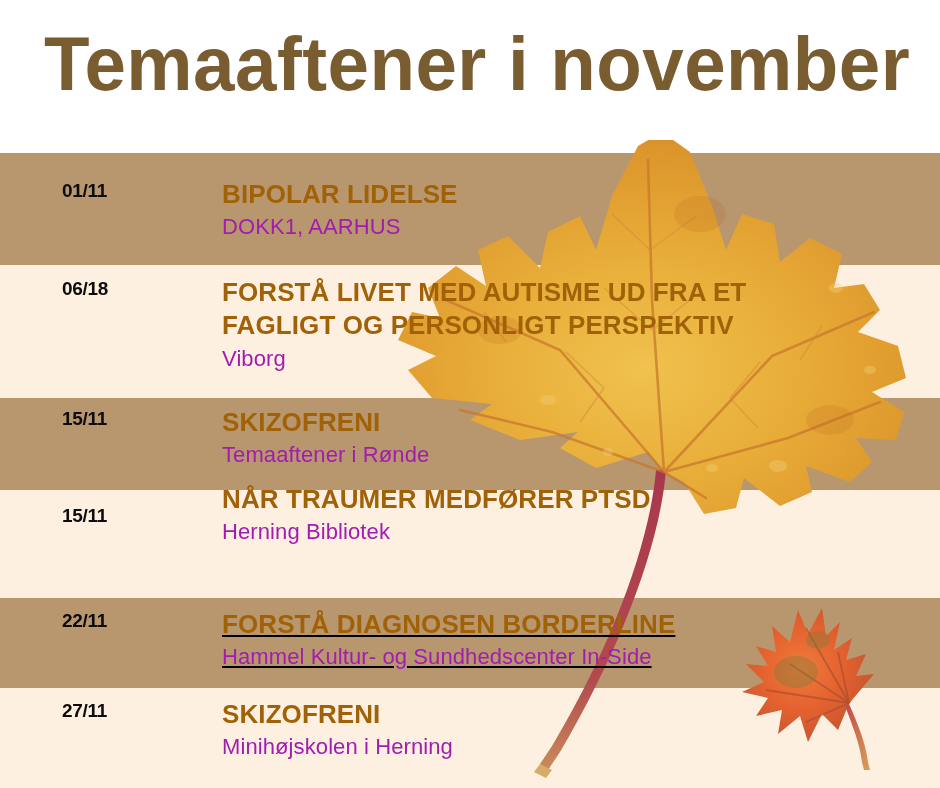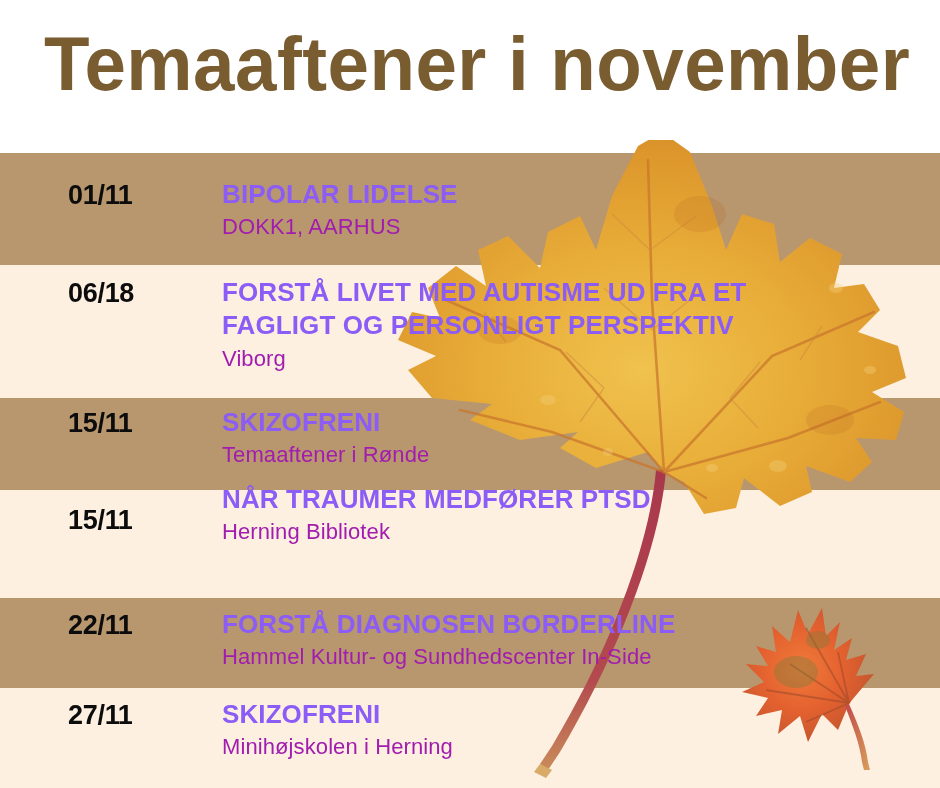--- a/index.html
+++ b/index.html
@@ -76,37 +76,37 @@
   .rows {
     position: absolute;
     left: 0;
     top: 0;
     width: 940px;
     height: 788px;
     z-index: 4;
   }
   .row-date {
     position: absolute;
-    left: 68px;
+    left: 62px;
     width: 150px;
-    font-size: 27px;
+    font-size: 19px;
     font-weight: bold;
     color: #0c0c0c;
     letter-spacing: -0.3px;
     white-space: nowrap;
   }
   .row-body {
     position: absolute;
     left: 222px;
     right: 8px;
   }
   .row-title {
     font-size: 26px;
     font-weight: bold;
-    color: #8b5cf6;
+    color: #a16207;
     letter-spacing: 0.1px;
     line-height: 1.28;
     white-space: pre-line;
     text-transform: uppercase;
   }
   .row-venue {
     font-size: 22px;
     font-weight: normal;
     color: #a21caf;
     letter-spacing: 0.1px;
@@ -248,21 +248,21 @@
       <div class="row-body" style="top: 406px;">
         <div class="row-title">SKIZOFRENI</div>
         <div class="row-venue">Temaaftener i Rønde</div>
       </div>
       <div class="row-date" style="top: 505px;">15/11</div>
       <div class="row-body" style="top: 483px;">
         <div class="row-title">NÅR TRAUMER MEDFØRER PTSD</div>
         <div class="row-venue">Herning Bibliotek</div>
       </div>
       <div class="row-date" style="top: 610px;">22/11</div>
-      <div class="row-body" style="top: 608px;">
+      <div class="row-body" style="top: 608px; text-decoration: underline;">
         <div class="row-title">FORSTÅ DIAGNOSEN BORDERLINE</div>
         <div class="row-venue">Hammel Kultur- og Sundhedscenter In-Side</div>
       </div>
       <div class="row-date" style="top: 700px;">27/11</div>
       <div class="row-body" style="top: 698px;">
         <div class="row-title">SKIZOFRENI</div>
         <div class="row-venue">Minihøjskolen i Herning</div>
       </div>
     </div>
 

